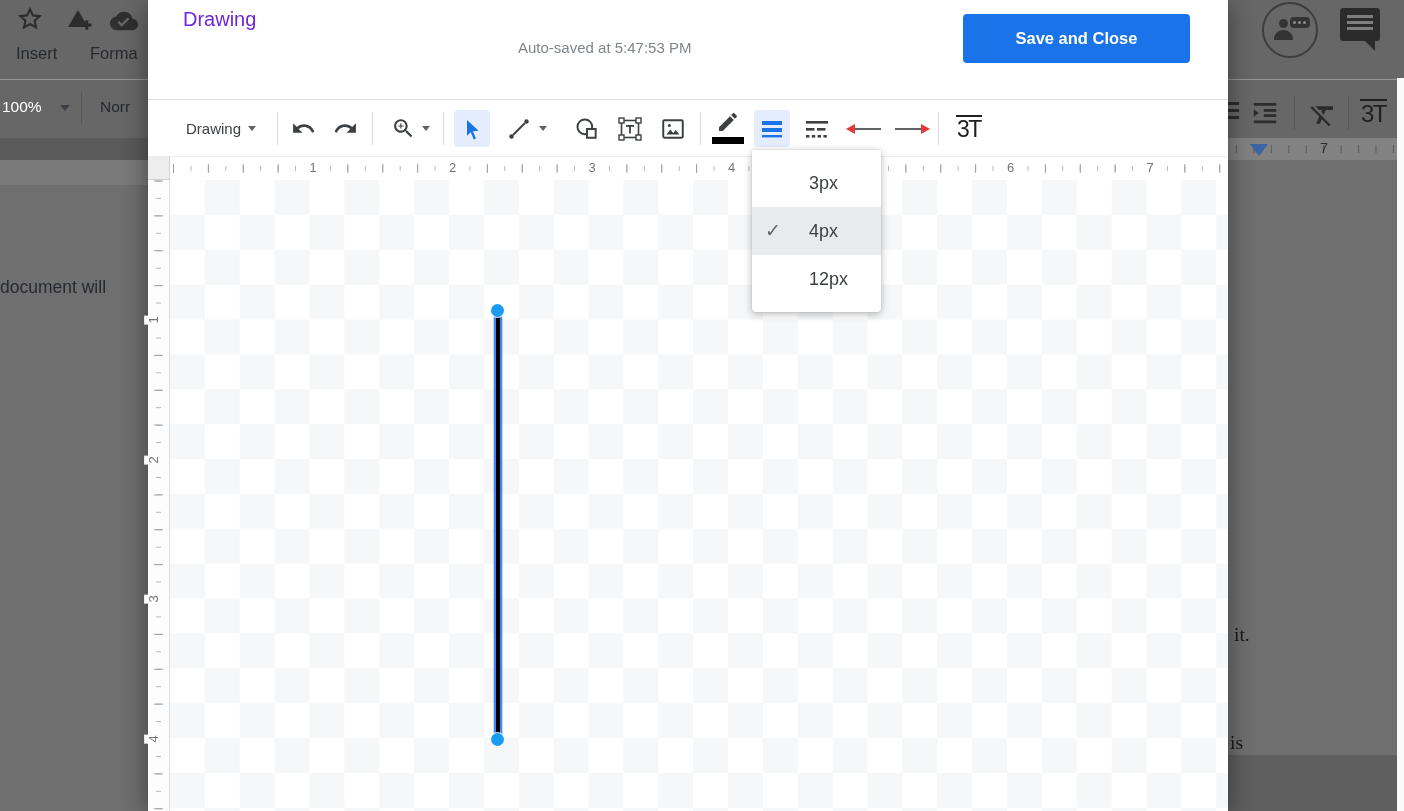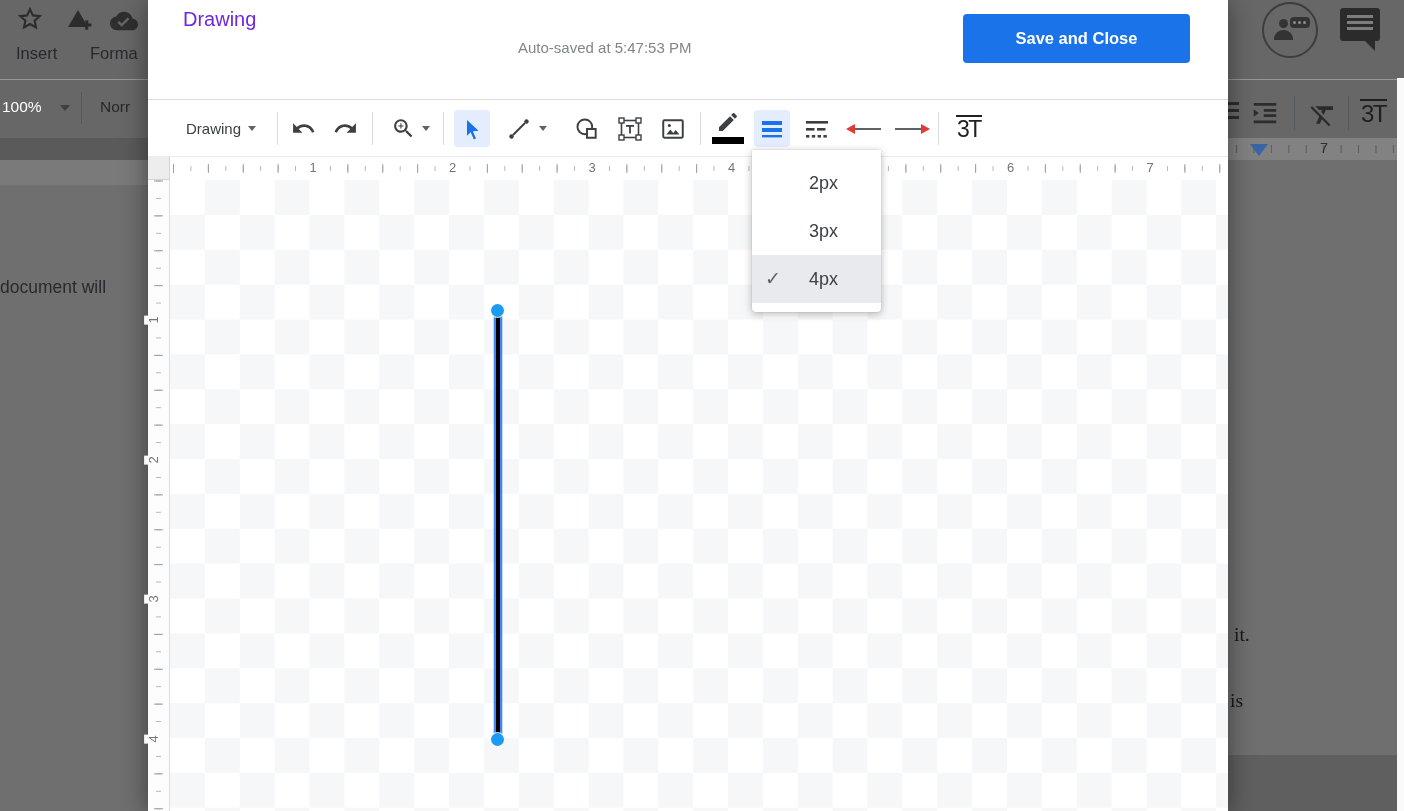--- a/index.html
+++ b/index.html
@@ -155,21 +155,21 @@
         <path d="M3.27 5L2 6.27l6.97 6.97L6.5 19h3l1.57-3.66L16.73 21 18 19.73 3.55 5.27 3.27 5zM6 5v.18L8.82 8h2.4l-.72 1.68 2.1 2.1L14.21 8H20V5H6z" fill="#2b2b2b"></path>
       </svg>
     <div class="vsep" style="left:120px"></div>
     <span class="dev" style="position:absolute;left:132px;top:99px;color:#1f1f1f;font-size:24px">3T</span>
     <div class="rband"></div>
     <div class="tri"></div>
     <span class="rnum">7</span>
     <div class="pagearea"></div>
     <div class="botband"></div>
     <span class="ser" style="left:6px;top:624px">it.</span>
-    <span class="ser" style="left:2px;top:690px">is</span>
+    <span class="ser" style="left:2px;top:732px">is</span>
     <div class="scroll"></div>
   </div>
 
   <div class="dialog">
 
     <div class="hdr">
       <span class="title">Drawing</span>
       <span class="autosave">Auto-saved at 5:47:53 PM</span>
       <button class="savebtn">Save and Close</button>
     </div>
@@ -295,22 +295,22 @@
       <span style="top:559px">4</span>
     </div>
 
     <div class="canvas">
       <div class="vline"></div>
       <div class="handle" style="left:321px;top:124px"></div>
       <div class="handle" style="left:321px;top:553px"></div>
     </div>
 
     <div class="menu">
-      <div class="mi"><span>2px</span></div>
       <div class="mi"><span>3px</span></div>
       <div class="mi sel">
         <span class="chk">✓</span>
         <span>4px</span>
       </div>
+      <div class="mi"><span>12px</span></div>
     </div>
 
   </div>
 </div>
 
 </body></html>

